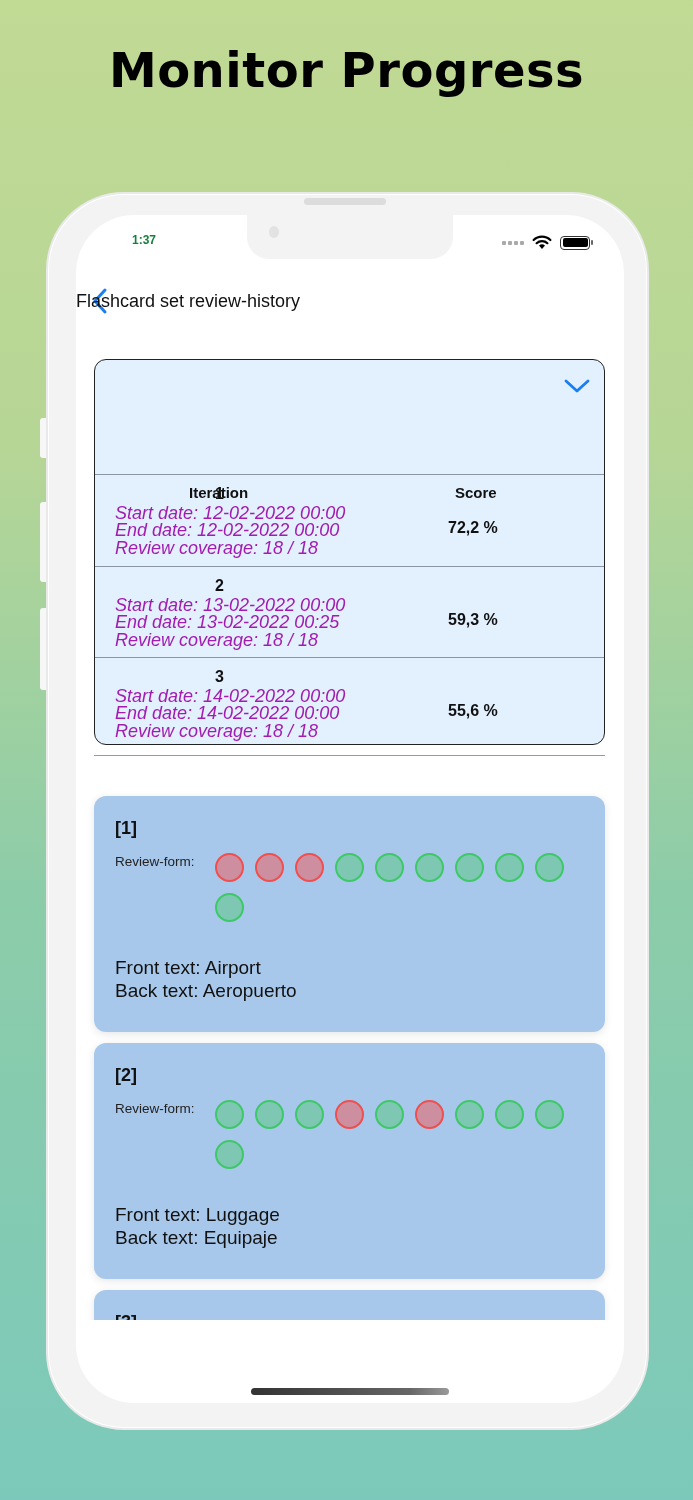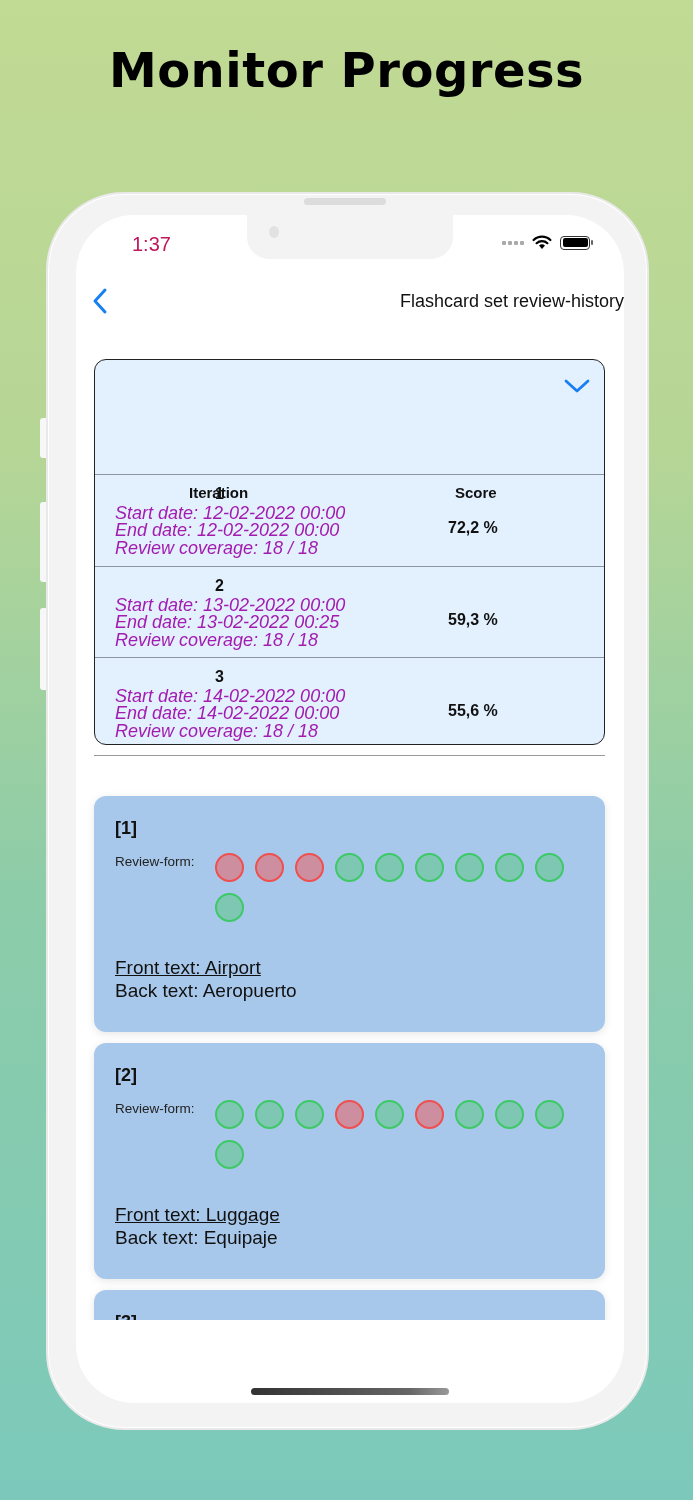--- a/index.html
+++ b/index.html
@@ -24,29 +24,29 @@
   .speaker-top { position: absolute; left: 304px; top: 198px; width: 82px; height: 7px; background: #dcdcdc; border-radius: 4px; }
   .screen {
     position: absolute; left: 76px; top: 215px; width: 548px; height: 1188px;
     background: #ffffff; border-radius: 58px; overflow: hidden;
   }
   .notch {
     position: absolute; left: 171px; top: 0; width: 206px; height: 44px;
     background: #f3f3f3; border-radius: 0 0 22px 22px;
   }
   .camera { position: absolute; left: 22px; top: 11px; width: 10px; height: 12px; border-radius: 50%; background: #e2e2e2; }
-  .status-time { position: absolute; left: 56px; top: 18px; font-size: 20px; font-weight: normal; color: #be185d; }
+  .status-time { position: absolute; left: 56px; top: 18px; font-size: 12px; font-weight: bold; color: #15803d; }
   .status-right { position: absolute; right: 34px; top: 20px; display: flex; align-items: center; gap: 8px; }
   .signal-dots { display: flex; gap: 2px; }
   .signal-dots span { width: 4px; height: 4px; background: #aaa; border-radius: 1px; }
   .battery { width: 30px; height: 14px; border: 1.5px solid #333; border-radius: 4px; padding: 1.5px; position: relative; }
   .battery .fill { width: 100%; height: 100%; background: #000; border-radius: 2px; }
   .battery::after { content: ""; position: absolute; right: -4px; top: 3px; width: 2px; height: 5px; background: #666; border-radius: 1px; }
   .nav-back { position: absolute; left: 14px; top: 72px; width: 24px; height: 28px; cursor: pointer; }
-  .nav-title { position: absolute; left: 0; width: 548px; top: 76px; text-align: right; font-size: 18px; color: #111; }
+  .nav-title { position: absolute; left: 0; width: 548px; top: 76px; text-align: left; font-size: 18px; color: #111; }
   .history-panel {
     position: absolute; left: 18px; top: 144px; width: 511px; height: 386px;
     background: #e3f0fe; border: 1.5px solid #222; border-radius: 12px; overflow: hidden;
   }
   .chev { position: absolute; right: 14px; top: 18px; width: 26px; height: 16px; cursor: pointer; }
   .th { position: absolute; top: 84px; font-size: 15px; font-weight: bold; color: #111; margin-top: 40px; }
   .th-iter { left: 94px; }
   .th-score { left: 360px; }
   .row-sep { position: absolute; left: 0; width: 100%; height: 1px; background: #8c96a2; }
   .row { position: absolute; left: 0; width: 100%; height: 91px; }
@@ -59,21 +59,21 @@
     position: absolute; left: 18px; width: 511px; height: 236px;
     background: #a8c8eb; border-radius: 12px;
     box-shadow: 0 2px 8px rgba(0,0,0,0.10);
   }
   .card .idx { position: absolute; left: 21px; top: 22px; font-size: 18px; font-weight: bold; color: #111; }
   .card .rf-label { position: absolute; left: 21px; top: 58px; font-size: 13.5px; color: #222; }
   .card .circles { position: absolute; left: 121px; top: 57px; width: 370px; display: flex; flex-wrap: wrap; gap: 11px 11px; }
   .circle { width: 29px; height: 29px; border-radius: 50%; border: 2px solid; cursor: pointer; }
   .circle.wrong { background: #cd8f9f; border-color: #ef4f4f; }
   .circle.right { background: #7ec7b3; border-color: #3ec867; }
-  .card .front { position: absolute; left: 21px; top: 160px; font-size: 19px; color: #111; line-height: 23px; text-decoration: underline; }
+  .card .front { position: absolute; left: 21px; top: 160px; font-size: 19px; color: #111; line-height: 23px; }
   .card .back { position: absolute; left: 21px; top: 183px; font-size: 19px; color: #111; line-height: 23px; }
   .content-clip { position: absolute; left: 0; top: 0; width: 548px; height: 1105px; overflow: hidden; }
   .home-ind { position: absolute; left: 175px; top: 1173px; width: 198px; height: 7px; border-radius: 4px; background: linear-gradient(90deg, #333, #666 80%, #999); }
 </style>
 </head>
 <body>
 
 <div class="headline">Monitor Progress</div>
 
 <div class="side-btn" style="top:418px;height:40px"></div>

